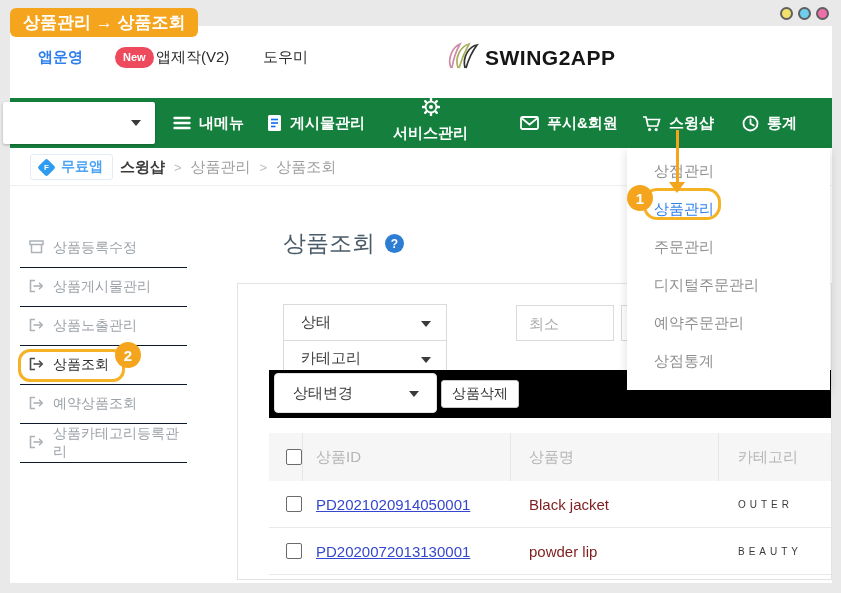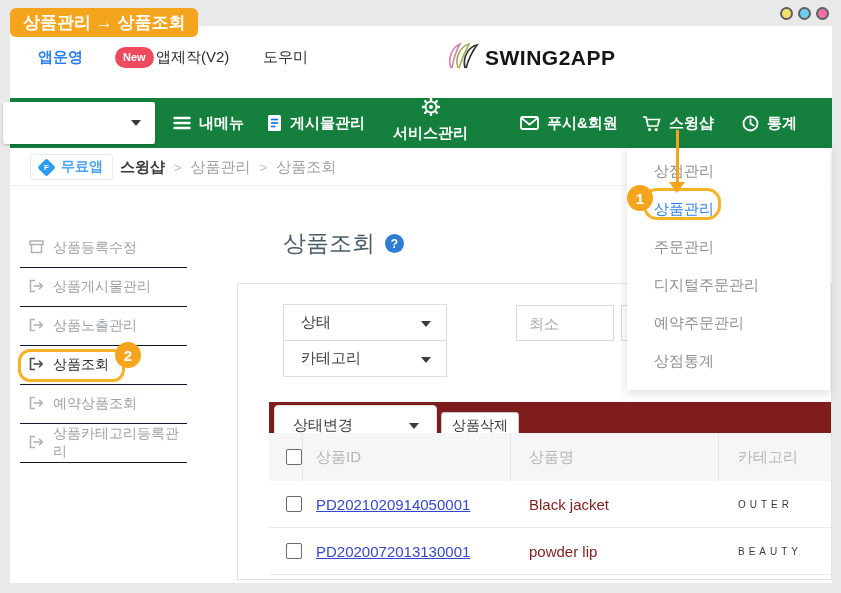--- a/index.html
+++ b/index.html
@@ -79,21 +79,21 @@
   .sel { position:relative; height:37px; border:1px solid #dbdbdb; background:#fff; display:flex;
     align-items:center; padding-left:17px; font-size:15px; color:#3a3a3a; cursor:pointer; }
   .sel + .sel { margin-top:-1px; }
   .sel .caret { position:absolute; right:15px; top:16px; }
   .inp { position:absolute; top:21px; height:36px; border:1px solid #dbdbdb; padding:0 12px;
     font-size:15px; color:#333; font-family:"Liberation Sans", sans-serif; }
   .inp::placeholder { color:#ababab; }
   .inp-min { left:238px; width:98px;margin-left:40px; }
   .inp-max { left:383px; width:110px; }
 
-  .band { position:absolute; left:31px; top:118px; right:0; height:48px; background:#7f1d1d; }
+  .band { position:absolute; left:31px; top:86px; right:0; height:48px; background:#000000; }
   .sel-change { position:absolute; left:5px; top:3px; width:163px; height:40px; background:#fff;
     border:1px solid #e2e2e2; border-radius:4px; box-shadow:0 1px 3px rgba(0,0,0,.15);
     display:flex; align-items:center; padding-left:18px; font-size:15px; color:#3a3a3a; cursor:pointer; }
   .sel-change .caret { position:absolute; right:17px; top:17px; }
   .btn-del { position:absolute; left:172px; top:10px; width:78px; height:28px; background:#fff;
     border:1px solid #c9c9c9; border-radius:3px; font-size:14px; color:#333;
     font-family:"Liberation Sans", sans-serif; cursor:pointer; }
 
   
   .tbl { position:absolute; left:31px; top:149px; right:0; bottom:0; }

